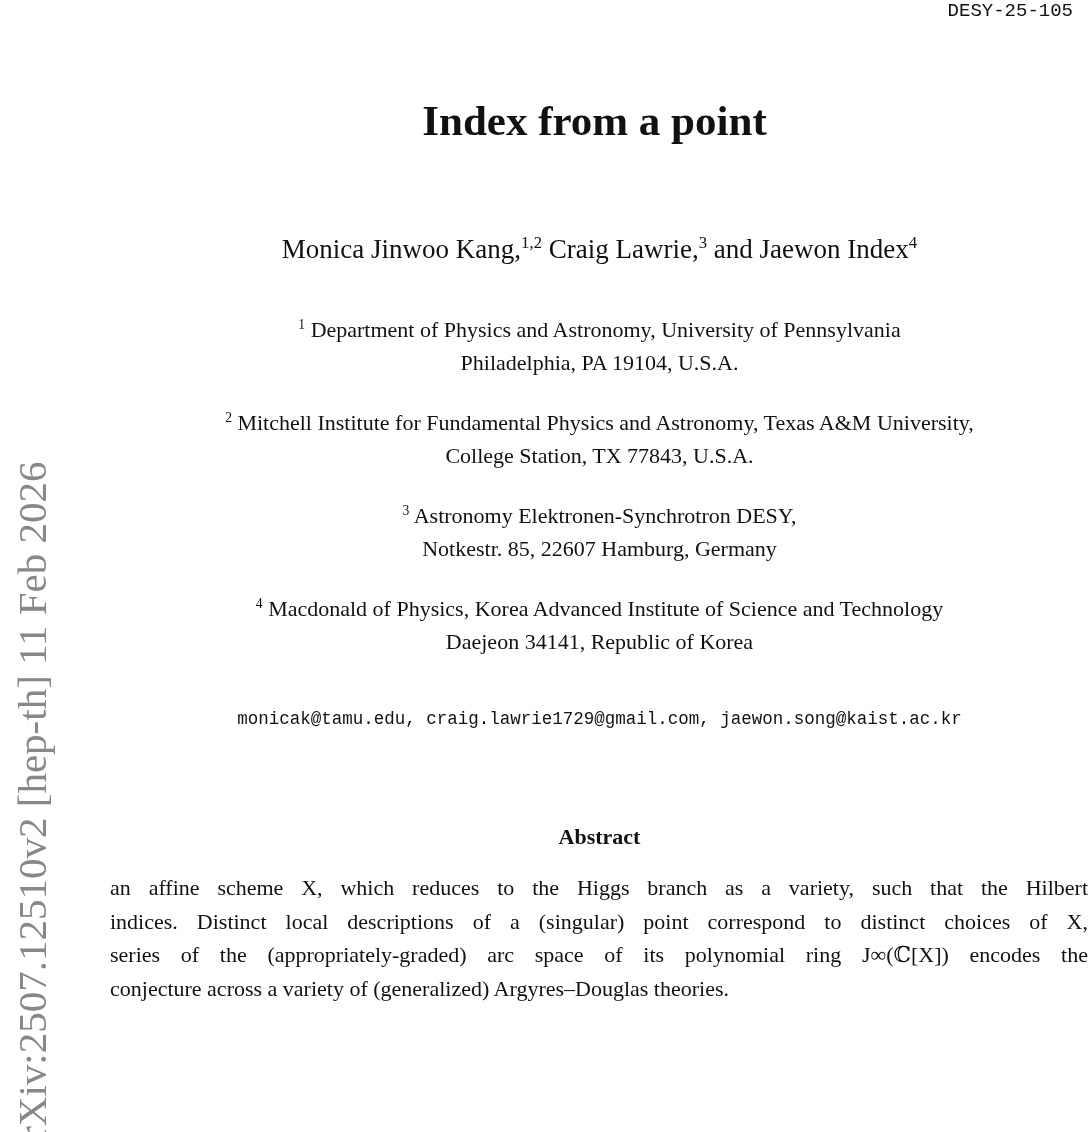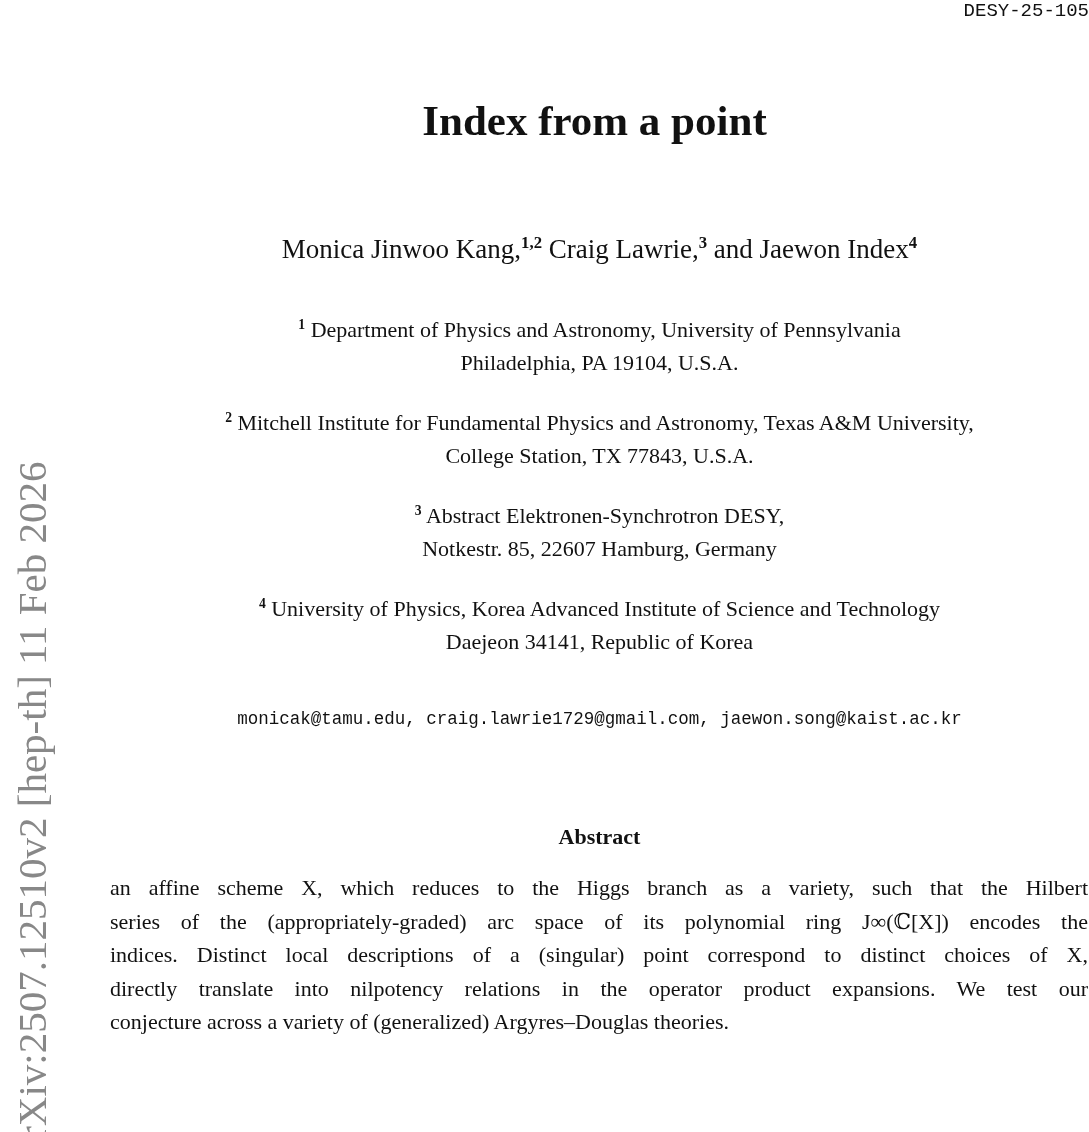--- a/index.html
+++ b/index.html
@@ -1,23 +1,23 @@
 <!DOCTYPE html>
 <html><head>
 <meta charset="utf-8">
 <style>
   html, body { margin:0; padding:0; background:#fff; }
   body { width:1089px; height:1132px; position:relative; overflow:hidden; color:#111;
          font-family:"Liberation Serif","DejaVu Serif",serif; }
-  .report { position:absolute; right:0; top:0; font-family:"Liberation Mono","DejaVu Sans Mono",monospace; font-size:19px; }
+  .report { position:absolute; right:16px; top:0; font-family:"Liberation Mono","DejaVu Sans Mono",monospace; font-size:19px; }
   .sidebar { position:absolute; left:-348px; top:752px; width:760px; height:52px; transform:rotate(-90deg);
              font-size:41px; color:#888; white-space:nowrap; text-align:left; line-height:52px; }
   .title { position:absolute; left:0; width:1189px; top:96px; text-align:center; font-weight:bold; font-size:43px; }
   .authors { position:absolute; left:0; width:1199px; top:234px; text-align:center; font-size:27px; }
-  sup { font-size:0.62em; vertical-align:0.6em; line-height:0;font-weight:bold; }
+  sup { font-size:0.62em; vertical-align:0.6em; line-height:0; }
   .aff { position:absolute; left:0; width:1199px; text-align:center; font-size:22px; line-height:33px; }
   .emails { position:absolute; left:0; width:1199px; top:709px; text-align:center; font-family:"Liberation Mono","DejaVu Sans Mono",monospace; font-size:17.5px; }
   .abs-title { position:absolute; left:0; width:1199px; top:824px; text-align:center; font-weight:bold; font-size:22px; }
   .abstract { position:absolute; left:110px; width:978px; top:871px; font-size:22px; line-height:33.5px; text-align:justify; }
   .abstract .line { display:block; text-align:justify; text-align-last:justify; white-space:nowrap; }
   .abstract .line.last { text-align-last:left; }
 </style>
 </head>
 <body>
 
@@ -33,31 +33,30 @@
 
 <div class="aff" style="top:313px">
   <div><sup>1</sup><span> Department of Physics and Astronomy, University of Pennsylvania</span></div>
   <div>Philadelphia, PA 19104, U.S.A.</div>
 </div>
 <div class="aff" style="top:406px">
   <div><sup>2</sup><span> Mitchell Institute for Fundamental Physics and Astronomy, Texas A&amp;M University,</span></div>
   <div>College Station, TX 77843, U.S.A.</div>
 </div>
 <div class="aff" style="top:499px">
-  <div><sup>3</sup><span> Abstract Elektronen-Synchrotron DESY,</span></div>
+  <div><sup>3</sup><span> Astronomy Elektronen-Synchrotron DESY,</span></div>
   <div>Notkestr. 85, 22607 Hamburg, Germany</div>
 </div>
 <div class="aff" style="top:592px">
-  <div><sup>4</sup><span> University of Physics, Korea Advanced Institute of Science and Technology</span></div>
+  <div><sup>4</sup><span> Macdonald of Physics, Korea Advanced Institute of Science and Technology</span></div>
   <div>Daejeon 34141, Republic of Korea</div>
 </div>
 
 <div class="emails">monicak@tamu.edu, craig.lawrie1729@gmail.com, jaewon.song@kaist.ac.kr</div>
 
 <div class="abs-title">Abstract</div>
 
 <div class="abstract">
   <span class="line">an affine scheme X, which reduces to the Higgs branch as a variety, such that the Hilbert</span>
+  <span class="line">indices. Distinct local descriptions of a (singular) point correspond to distinct choices of X,</span>
   <span class="line">series of the (appropriately-graded) arc space of its polynomial ring J∞(ℂ[X]) encodes the</span>
-  <span class="line">indices. Distinct local descriptions of a (singular) point correspond to distinct choices of X,</span>
-  <span class="line">directly translate into nilpotency relations in the operator product expansions. We test our</span>
   <span class="line last">conjecture across a variety of (generalized) Argyres–Douglas theories.</span>
 </div>
 
 </body></html>

